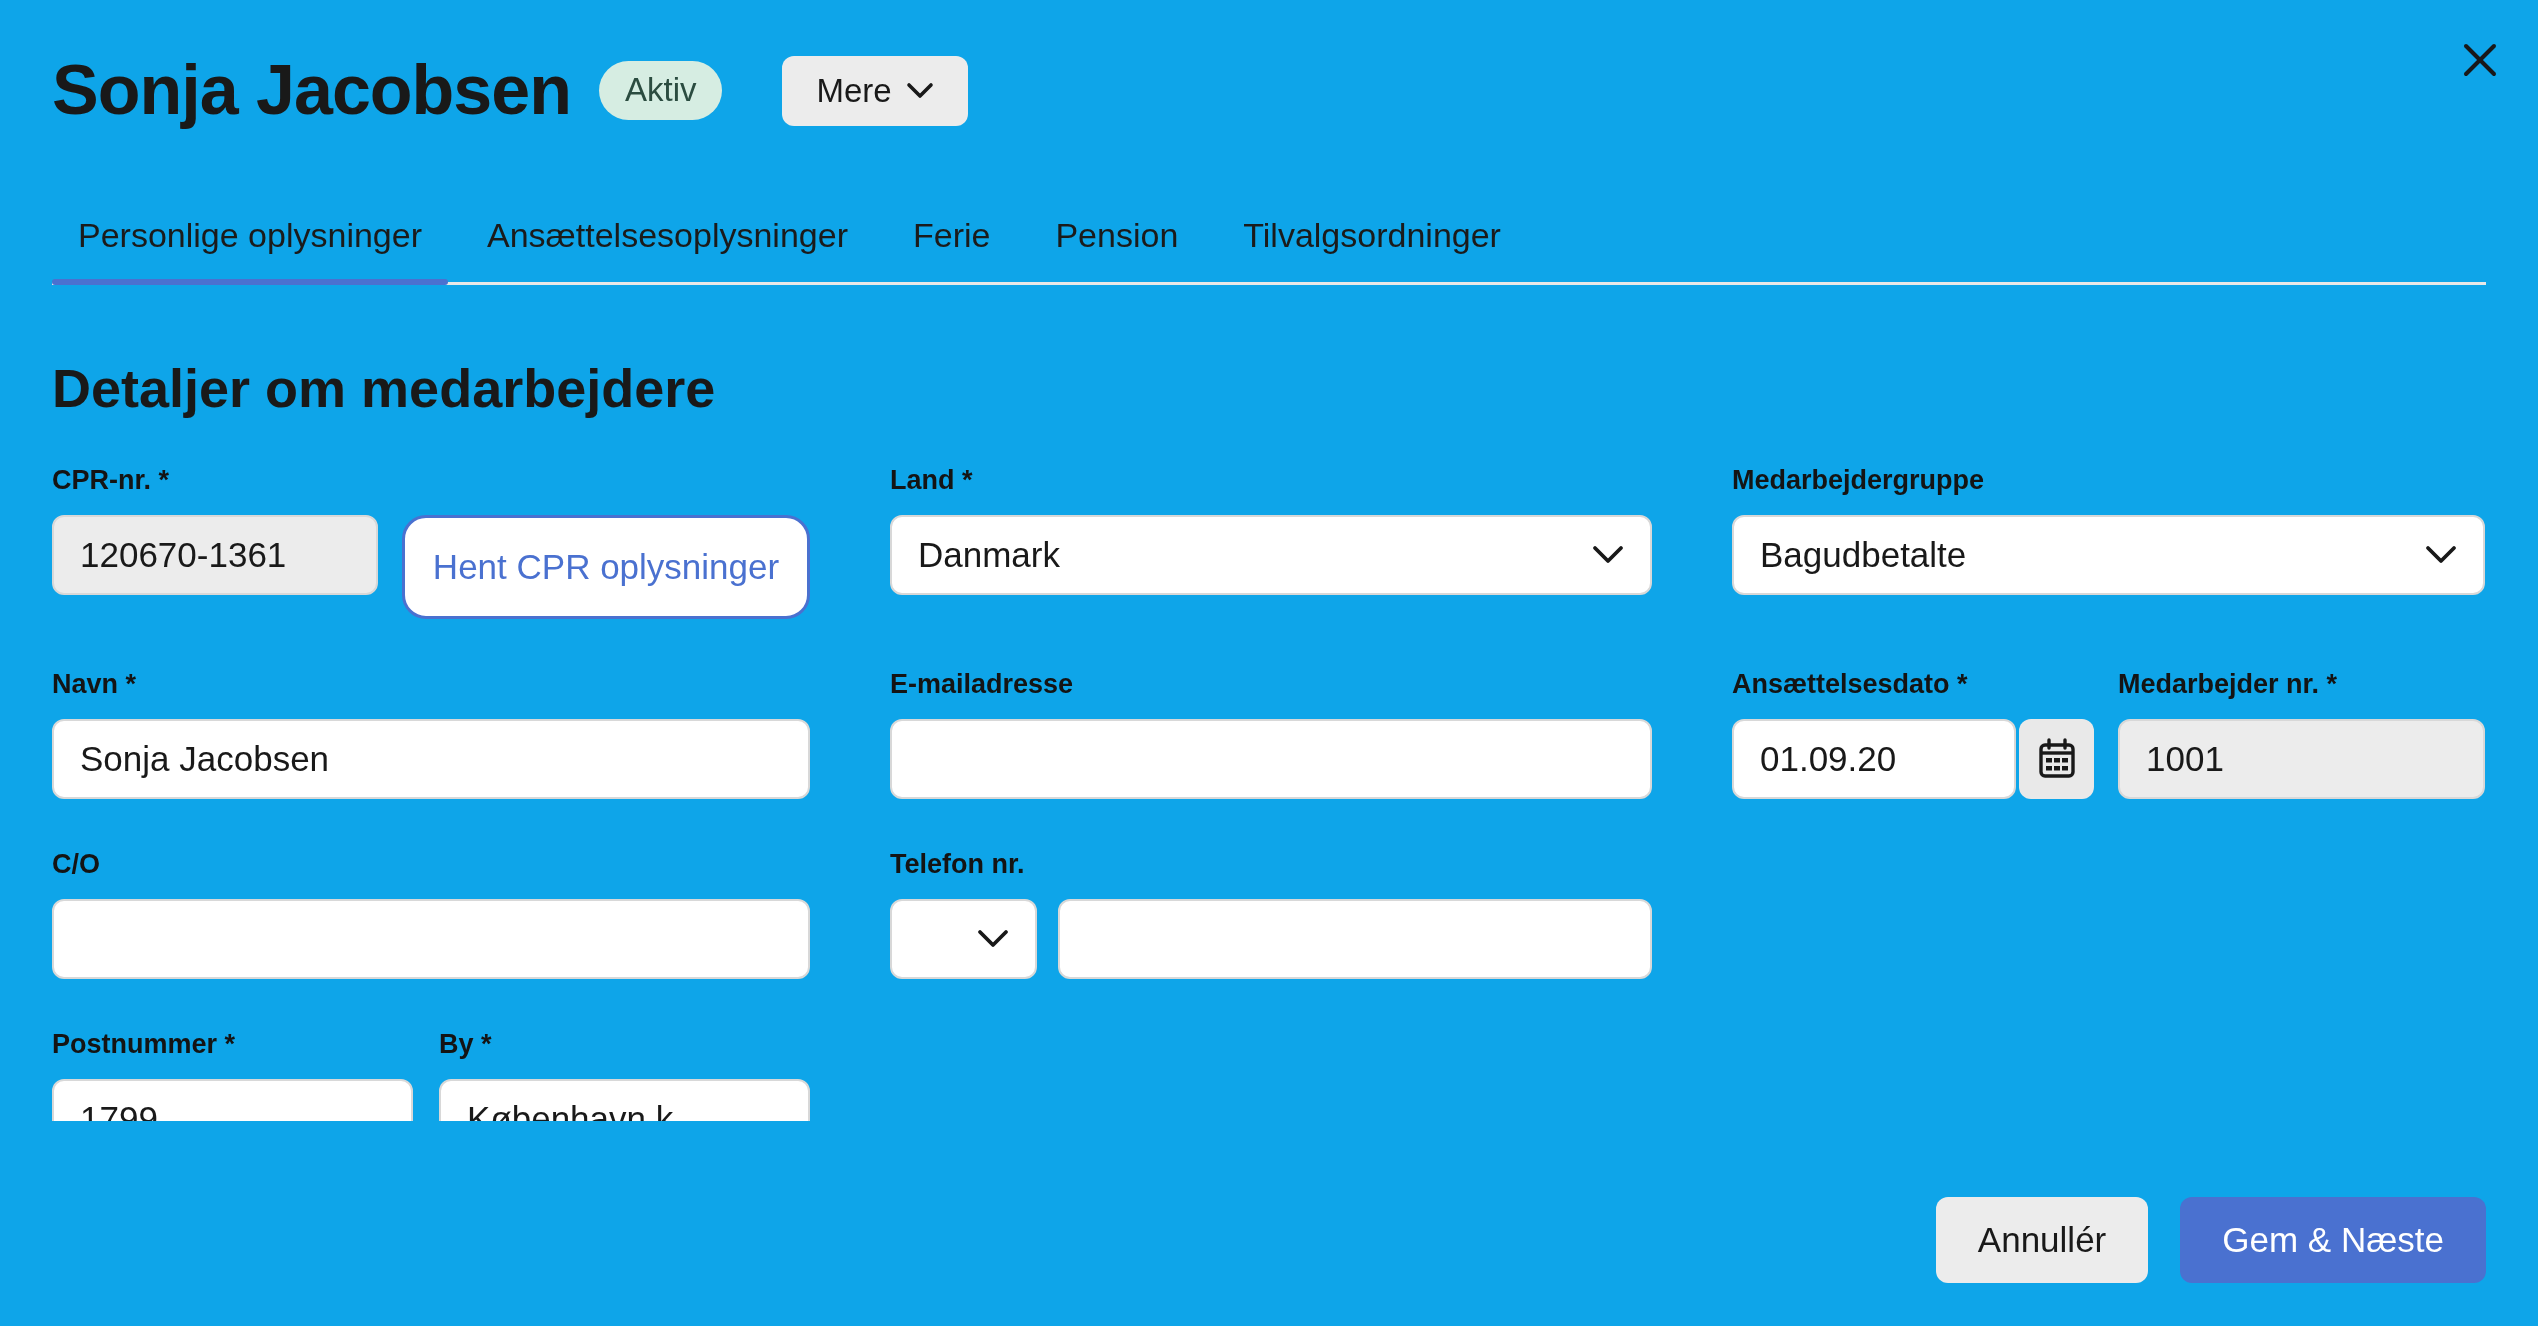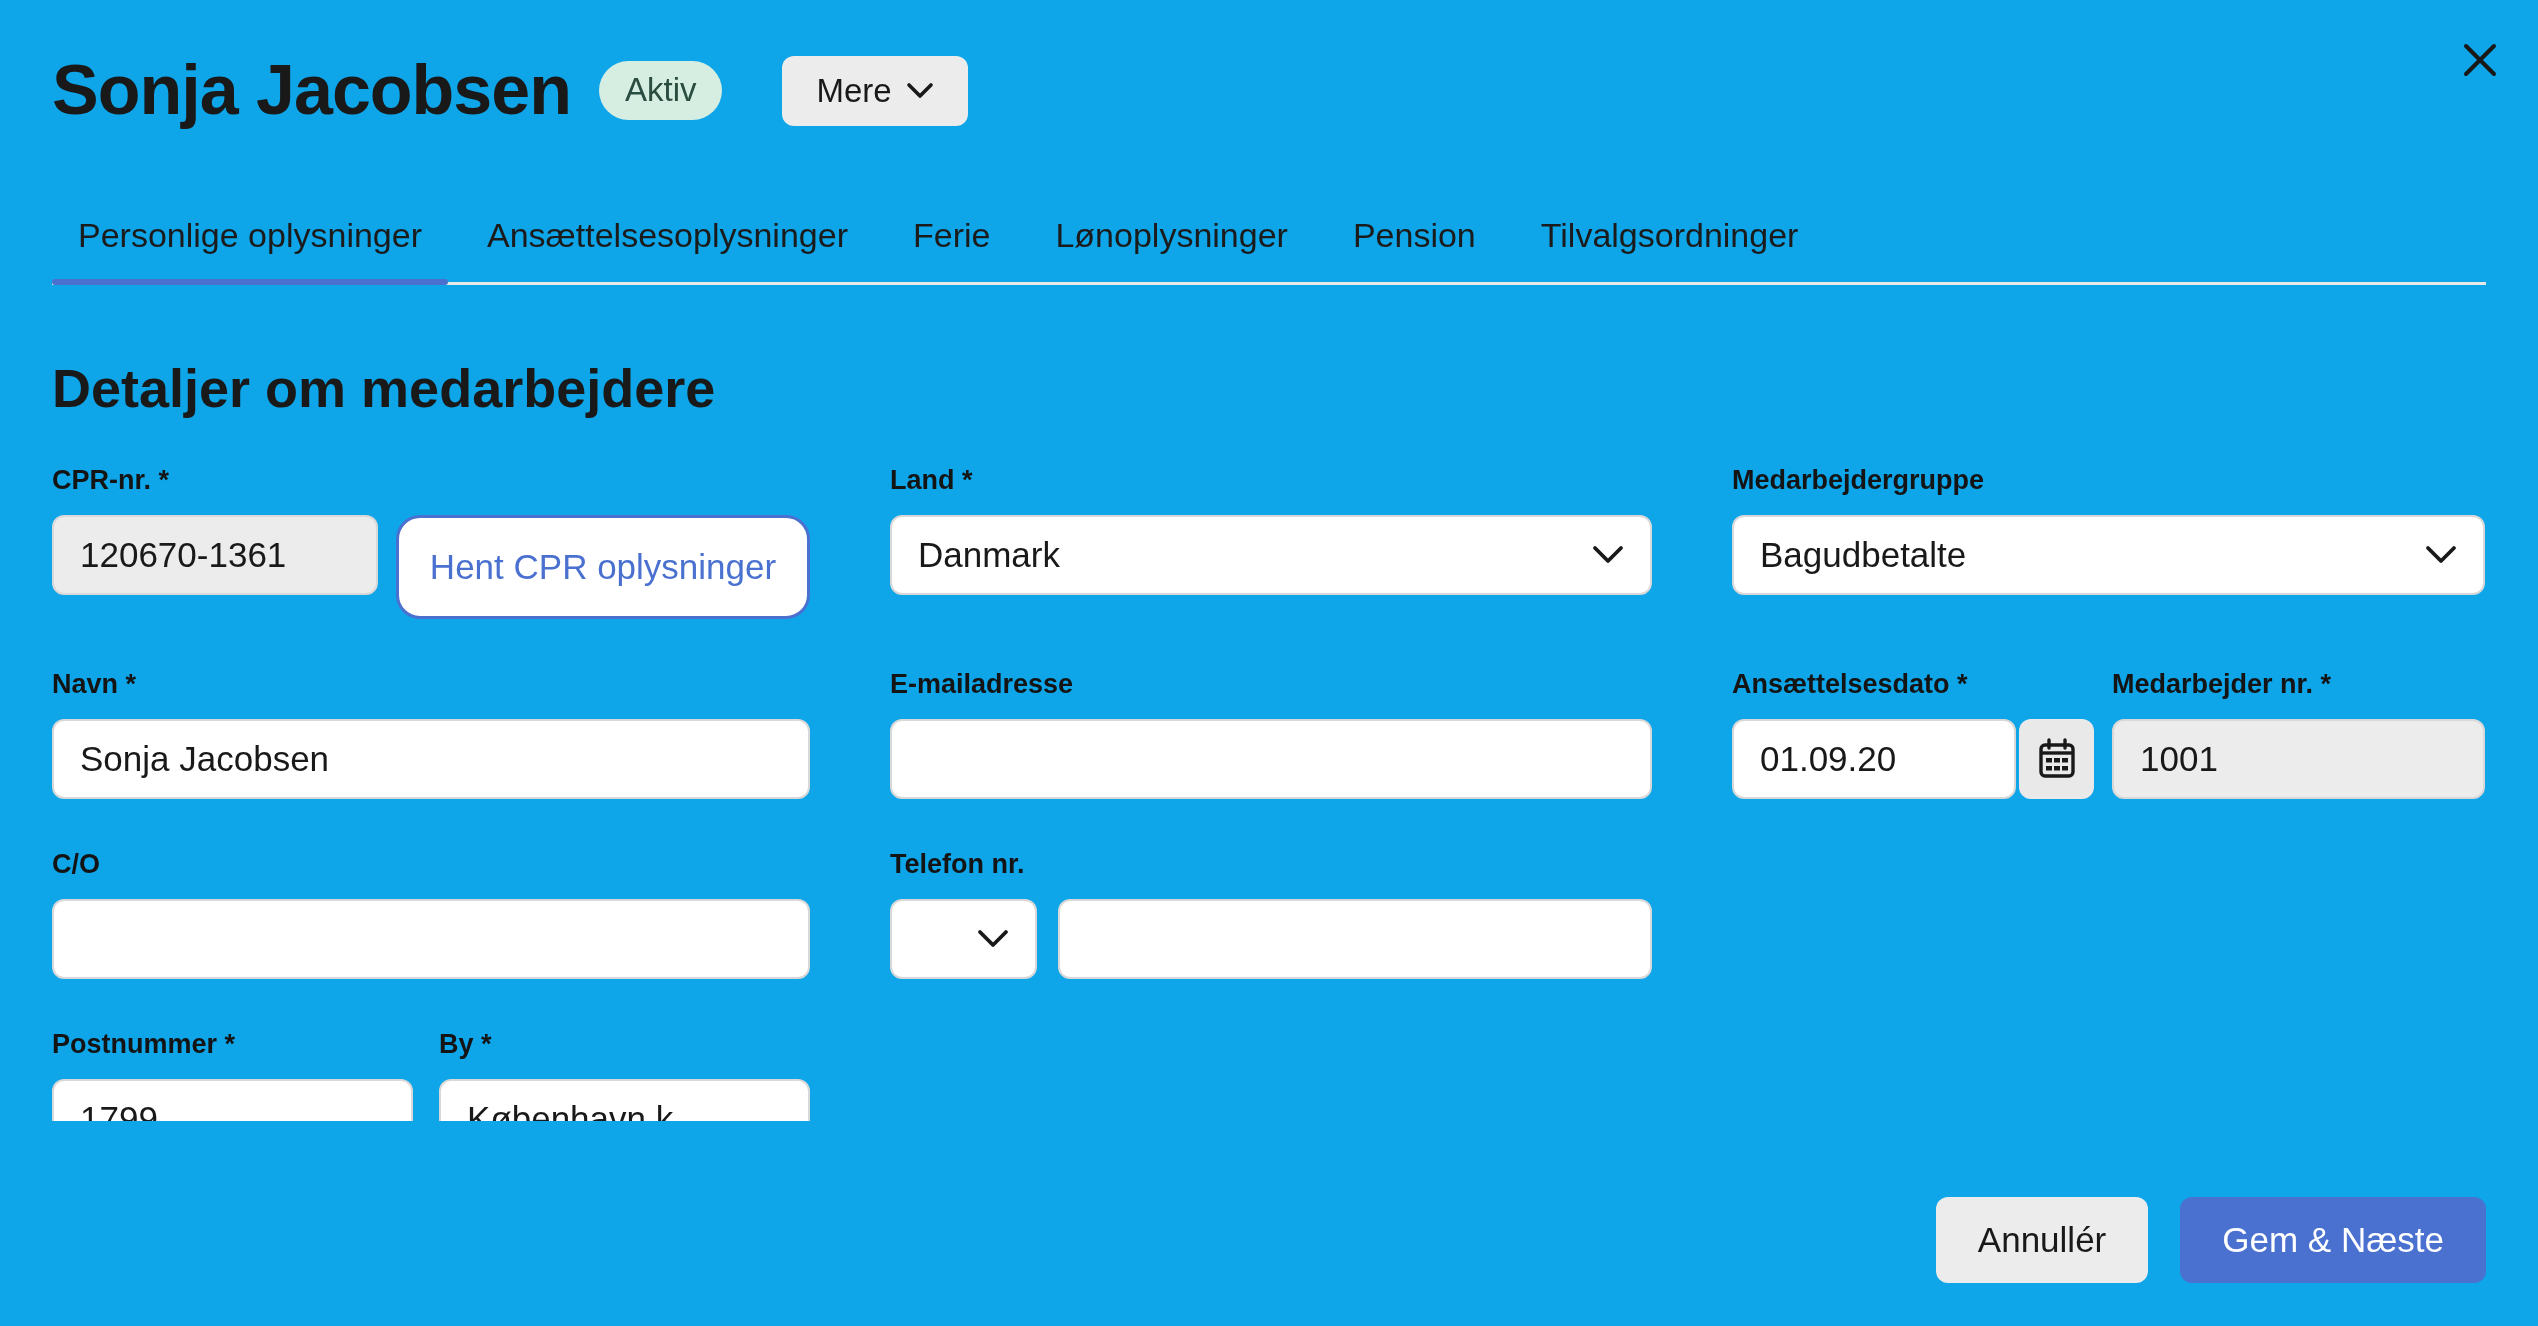--- a/index.html
+++ b/index.html
@@ -74,21 +74,21 @@
     margin-top: 52px;
     display: grid;
     grid-template-columns: 758px 762px 753px;
     column-gap: 80px;
   }
   .field { margin-bottom: 50px; }
   .field-label {
     font-size: 27px; font-weight: 700; color: #141414;
     line-height: 30px; margin-bottom: 20px; display: block;
   }
-  .control-row { display: flex; gap: 18px; }
+  .control-row { display: flex; gap: 24px; }
 
   .text-input, .select-box {
     height: 80px; width: 100%;
     border: 2px solid #d8d8d8; border-radius: 12px;
     background: #fff;
     font-family: inherit; font-size: 35px; color: #191919;
     padding: 0 26px;
     outline: none;
   }
   .text-input.ro { background: #ececec; }
@@ -158,21 +158,20 @@
       <svg width="28" height="17" viewBox="0 0 28 17">
         <polyline points="3,3 14,14 25,3" fill="none" stroke="#191919" stroke-width="3.6" stroke-linecap="round" stroke-linejoin="round"></polyline>
       </svg>
     </button>
   </header>
 
   <nav class="tabs">
     <div class="tab active">Personlige oplysninger</div>
     <div class="tab">Ansættelsesoplysninger</div>
     <div class="tab">Ferie</div>
-    <div class="tab">Lønoplysninger</div>
     <div class="tab">Pension</div>
     <div class="tab">Tilvalgsordninger</div>
   </nav>
 
   <div class="viewport">
     <h2 class="section-heading">Detaljer om medarbejdere</h2>
 
     <div class="form-grid">
 
       <div class="field">

